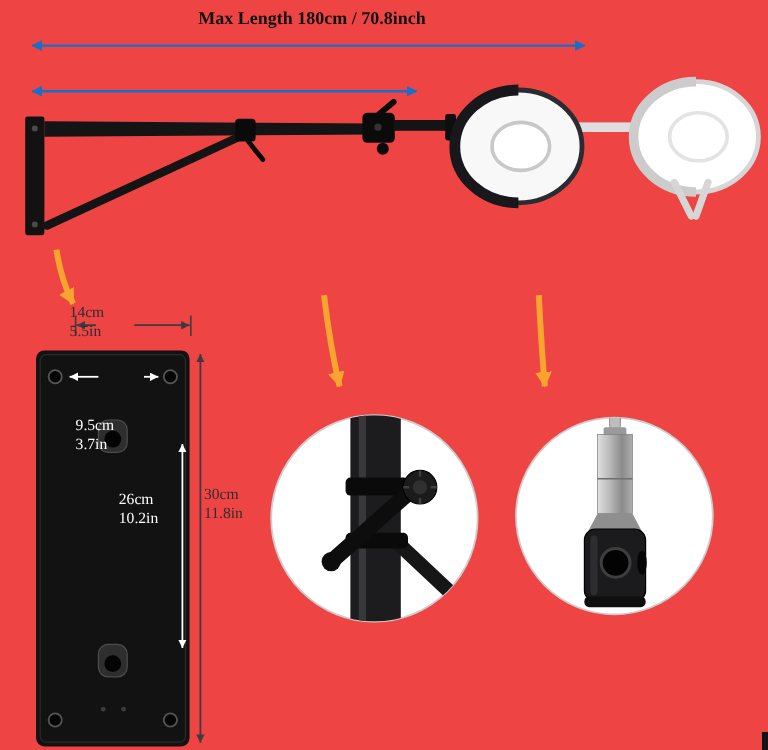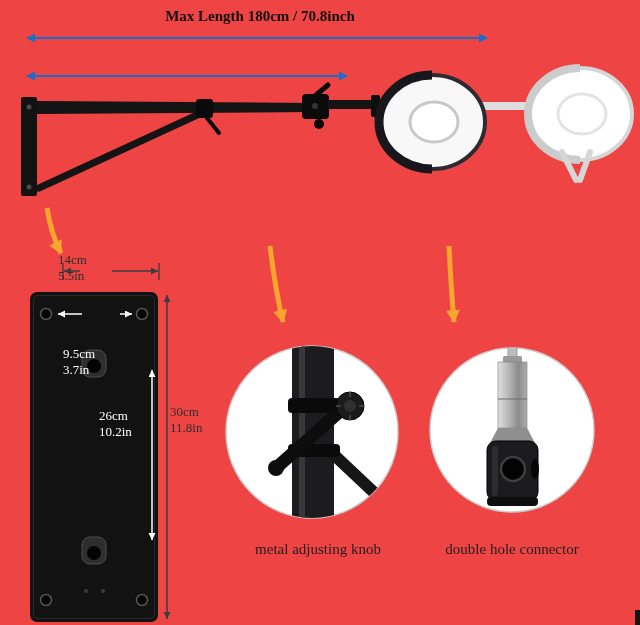--- a/index.html
+++ b/index.html
@@ -173,16 +173,14 @@
   <div class="label dim-small white" style="top:408px;left:99px;width:52px;">
     <div>26cm</div>
     <div>10.2in</div>
   </div>
 
   <div class="label dim-small" style="top:404px;left:170px;width:48px;">
     <div>30cm</div>
     <div>11.8in</div>
   </div>
 
-  <div class="label callout" style="top:541px;left:212px;width:212px;">metal adjusting knob</div>
-  <div class="label callout" style="top:541px;left:406px;width:212px;">double hole connector</div>
 
 </div>
 
 </body></html>

